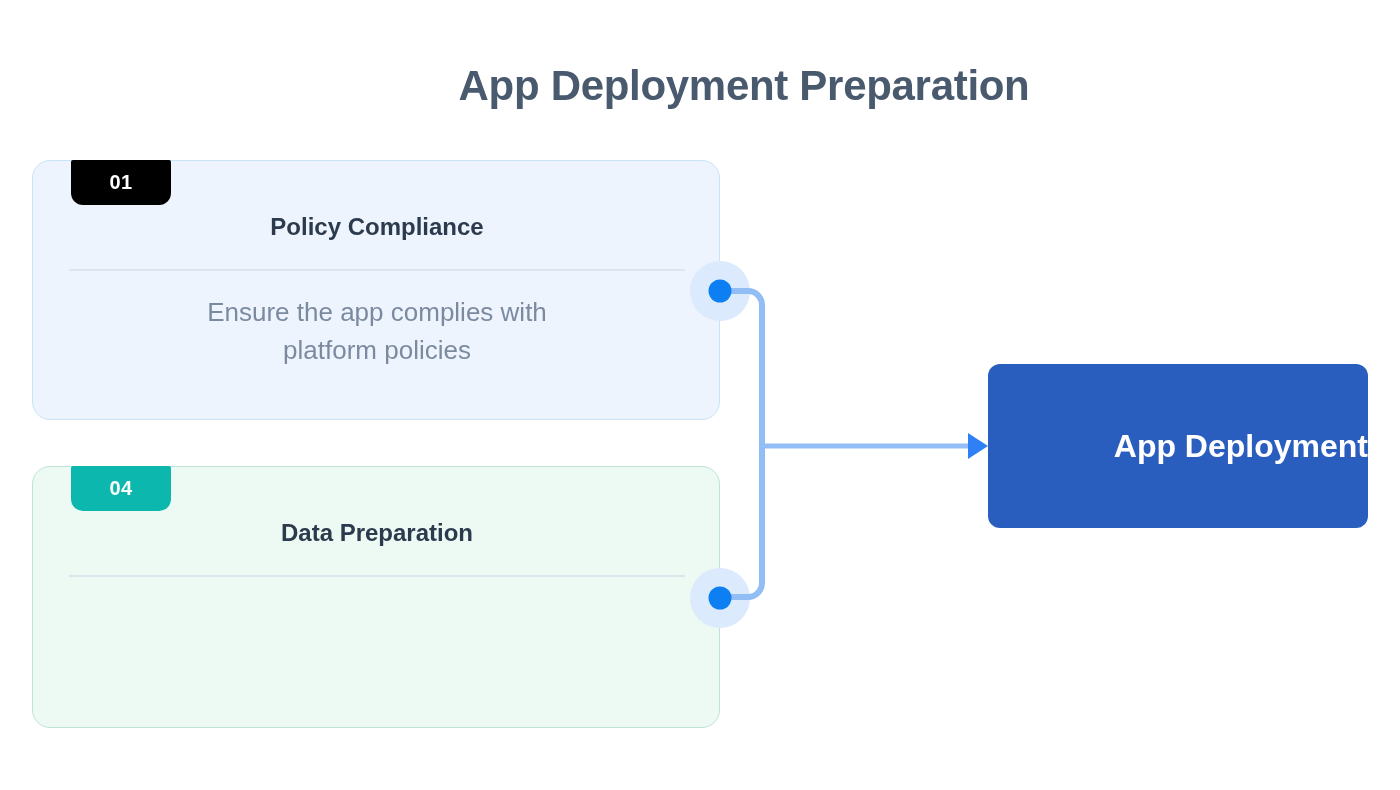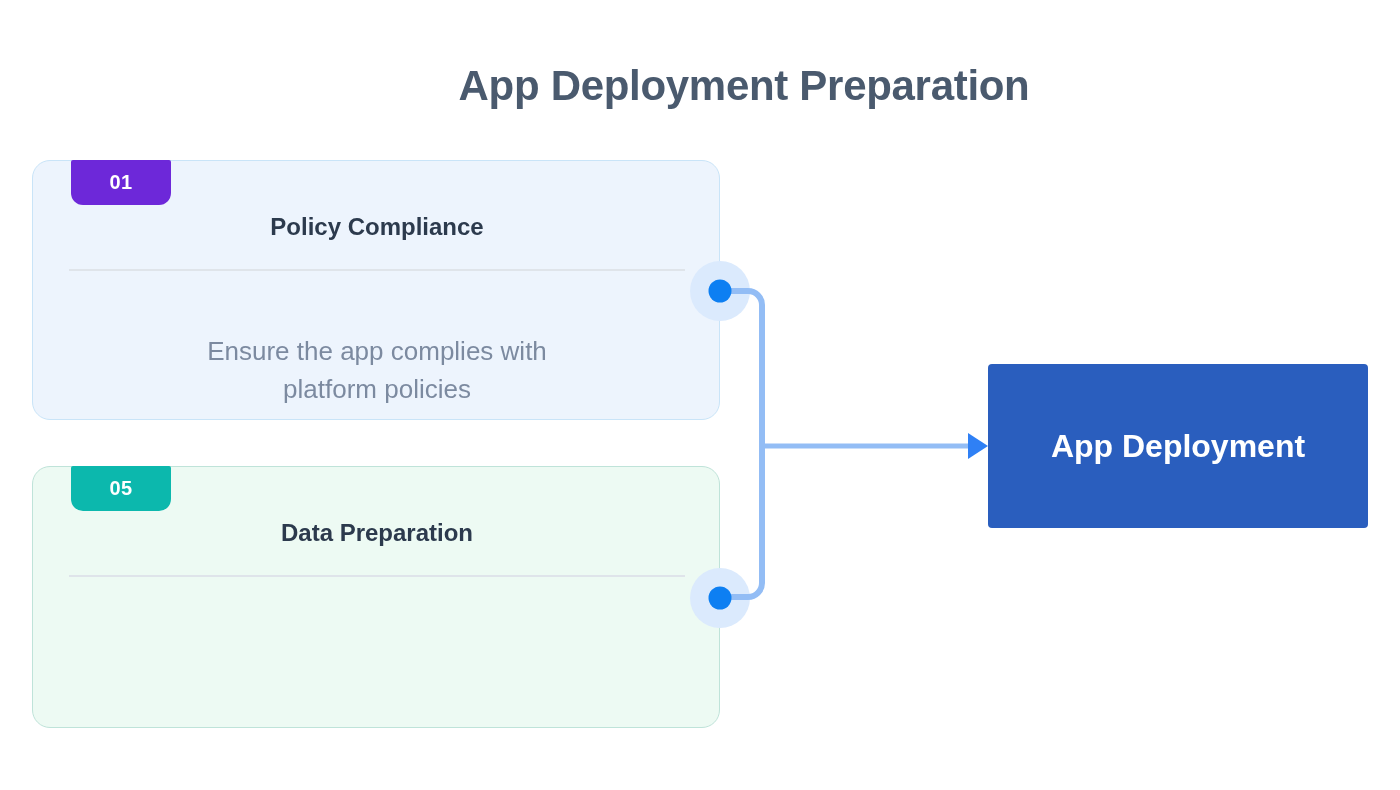--- a/index.html
+++ b/index.html
@@ -70,21 +70,21 @@
     border-top-left-radius: 2px;
     border-top-right-radius: 2px;
     display: flex;
     align-items: center;
     justify-content: center;
     color: #ffffff;
     font-size: 20px;
     font-weight: bold;
     letter-spacing: 0.5px;
   }
-  .badge-blue { background: #6d28d9; }
+  .badge-blue { background: #000000; }
   .badge-teal { background: #0cb8ad; }
 
   .card-title {
     position: absolute;
     left: 0;
     top: 52px;
     width: 688px;
     text-align: center;
     font-size: 24px;
     font-weight: bold;
@@ -103,35 +103,34 @@
 
   .card-body {
     position: absolute;
     left: 24px;
     top: 132px;
     width: 640px;
     text-align: center;
     font-size: 26px;
     line-height: 38px;
     color: #7c8aa0;
-    margin-top: 39px;
   }
 
   
   .target-box {
     position: absolute;
     left: 988px;
     top: 364px;
     width: 380px;
     height: 164px;
     background: #2a5ebe;
-    border-radius: 4px;
+    border-radius: 12px;
     display: flex;
     align-items: center;
-    justify-content: center;
+    justify-content: flex-end;
   }
   .target-label {
     color: #ffffff;
     font-size: 32px;
     font-weight: bold;
     white-space: nowrap;
   }
 
   
   #connectors {
@@ -151,21 +150,21 @@
   <div class="title">App Deployment Preparation</div>
 
   <div class="card card-1">
     <div class="badge badge-blue">01</div>
     <div class="card-title">Policy Compliance</div>
     <div class="divider"></div>
     <div class="card-body">Ensure the app complies with<br>platform policies</div>
   </div>
 
   <div class="card card-2">
-    <div class="badge badge-teal">05</div>
+    <div class="badge badge-teal">04</div>
     <div class="card-title">Data Preparation</div>
     <div class="divider"></div>
   </div>
 
   <svg id="connectors" viewBox="0 0 1400 790">
 
     <circle cx="720" cy="291" r="30" fill="#dbeafd"></circle>
     <circle cx="720" cy="598" r="30" fill="#dbeafd"></circle>
 
     <path d="M 720 291 H 748 a 14 14 0 0 1 14 14 V 583 a 14 14 0 0 1 -14 14 H 720" fill="none" stroke="#93bdf5" stroke-width="6" stroke-linecap="round"></path>

